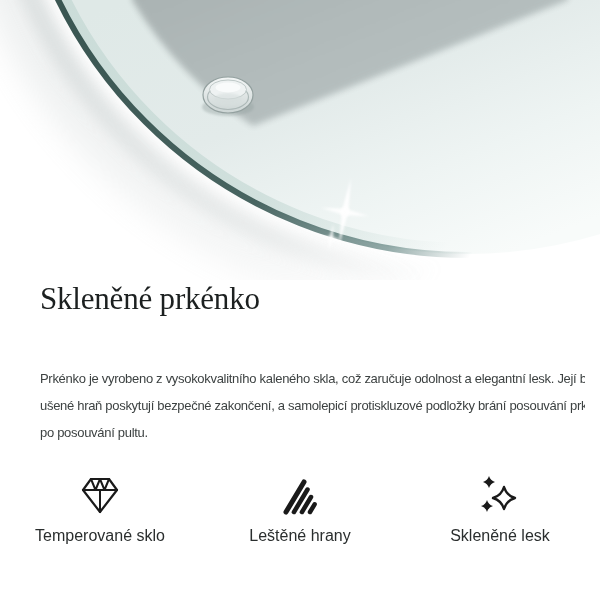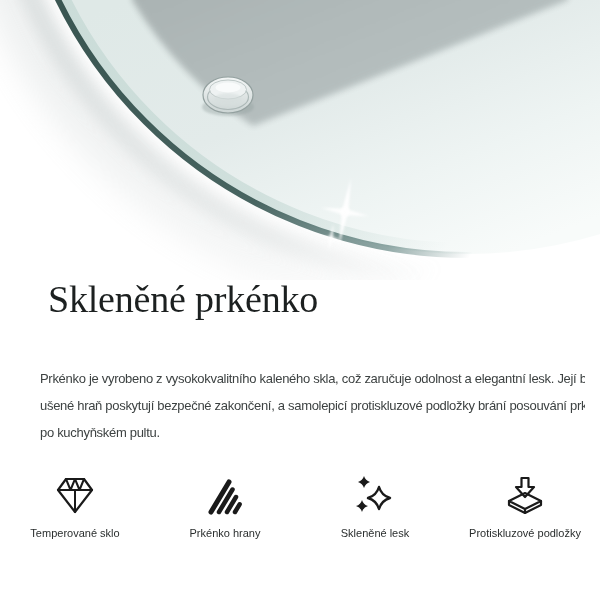--- a/index.html
+++ b/index.html
@@ -3,41 +3,41 @@
 <meta charset="utf-8">
 <style>
   html,body{margin:0;padding:0;}
   body{
     width:600px;height:600px;overflow:hidden;position:relative;
     background:var(--page-bg,#fff);
     font-family:"Liberation Sans", sans-serif;
   }
   .hero{position:absolute;left:0;top:0;width:600px;height:280px;}
   .heading{
-    position:absolute;left:48px;top:280px;width:540px;
+    position:absolute;left:40px;top:280px;width:540px;
     font-family:"Liberation Serif","DejaVu Serif",serif;
-    font-size:38px;line-height:38px;letter-spacing:-0.2px;
+    font-size:31px;line-height:38px;letter-spacing:-0.2px;
     color:var(--heading-color,#1c2020);
   }
   .heading span{display:block;white-space:nowrap;}
   .bodytext{
     position:absolute;left:40px;top:365px;width:545px;
     font-size:13px;line-height:27px;letter-spacing:-0.3px;
     color:var(--body-color,#3d4242);
   }
   .bodytext span{display:block;white-space:nowrap;overflow:hidden;}
   .features{
     position:absolute;left:0;top:472px;width:600px;display:flex;
   }
   .feature{
     flex:1;display:flex;flex-direction:column;align-items:center;gap:9px;
   }
   .feature .icon{width:46px;height:46px;}
   .feature .label{
-    font-size:11px;letter-spacing:0;color:var(--label-color,#2a2e2e);
+    font-size:16px;letter-spacing:0;color:var(--label-color,#2a2e2e);
     white-space:nowrap;
   }
   .fi{stroke:var(--icon-color,#1a1a1a);fill:none;stroke-linejoin:round;stroke-linecap:round;}
 </style>
 </head>
 <body>
 
 <div class="hero">
   <svg width="600" height="280" viewBox="0 0 600 280">
     <defs>
@@ -124,21 +124,21 @@
   </svg>
 </div>
 
 <h1 class="heading" style="margin:0;font-weight:normal">
   <span>Skleněné prkénko</span>
 </h1>
 
 <p class="bodytext" style="margin:0">
   <span>Prkénko je vyrobeno z vysokokvalitního kaleného skla, což zaručuje odolnost a elegantní lesk. Její bro-</span>
   <span>ušené hraň poskytují bezpečné zakončení, a samolepicí protiskluzové podložky brání posouvání prkénka</span>
-  <span>po kuchyňském pultu.</span>
+  <span>po posouvání pultu.</span>
 </p>
 
 <div class="features">
 
   <div class="feature">
     <svg class="icon" viewBox="0 0 46 46">
       <path class="fi" stroke-width="2.2" d="M6,18 L14,7 H32 L40,18 L23,40 Z"></path>
       <path class="fi" stroke-width="2" d="M6,18 H40"></path>
       <path class="fi" stroke-width="2" d="M14,7 L18.5,18 L23,7 L27.5,18 L32,7"></path>
       <path class="fi" stroke-width="2" d="M23,18 V40"></path>
@@ -146,35 +146,26 @@
     <span class="label">Temperované sklo</span>
   </div>
 
   <div class="feature">
     <svg class="icon" viewBox="0 0 46 46">
       <path class="fi" stroke-width="5" stroke-linecap="butt" d="M9,40 L27,10"></path>
       <path class="fi" stroke-width="4.5" stroke-linecap="butt" d="M17,40 L30.5,17.5"></path>
       <path class="fi" stroke-width="4.5" stroke-linecap="butt" d="M25,40 L34,25"></path>
       <path class="fi" stroke-width="4.5" stroke-linecap="butt" d="M33,40 L37.6,32.3"></path>
     </svg>
-    <span class="label">Prkénko hrany</span>
+    <span class="label">Leštěné hrany</span>
   </div>
 
   <div class="feature">
     <svg class="icon" viewBox="0 0 46 46">
       <path class="fi" stroke-width="2.4" d="M27,15 Q29.5,23.5 38,26 Q29.5,28.5 27,37 Q24.5,28.5 16,26 Q24.5,23.5 27,15 Z"></path>
       <path style="fill:var(--icon-color,#1a1a1a)" d="M12,4 Q13.4,8.6 18,10 Q13.4,11.4 12,16 Q10.6,11.4 6,10 Q10.6,8.6 12,4 Z"></path>
       <path style="fill:var(--icon-color,#1a1a1a)" d="M10,28 Q11.3,32.7 16,34 Q11.3,35.3 10,40 Q8.7,35.3 4,34 Q8.7,32.7 10,28 Z"></path>
     </svg>
     <span class="label">Skleněné lesk</span>
   </div>
 
-  <div class="feature">
-    <svg class="icon" viewBox="0 0 46 46">
-      <path class="fi" stroke-width="2.2" d="M19.5,6 H26.5 V15 H32 L23,25 L14,15 H19.5 Z"></path>
-      <path class="fi" stroke-width="2.2" d="M7,29 L23,21 L39,29 L23,37 Z"></path>
-      <path class="fi" stroke-width="2.2" d="M7,29 V33 L23,41 L39,33 V29"></path>
-      <path class="fi" stroke-width="2.2" d="M23,37 V41"></path>
-    </svg>
-    <span class="label">Protiskluzové podložky</span>
-  </div>
 
 </div>
 
 </body></html>

